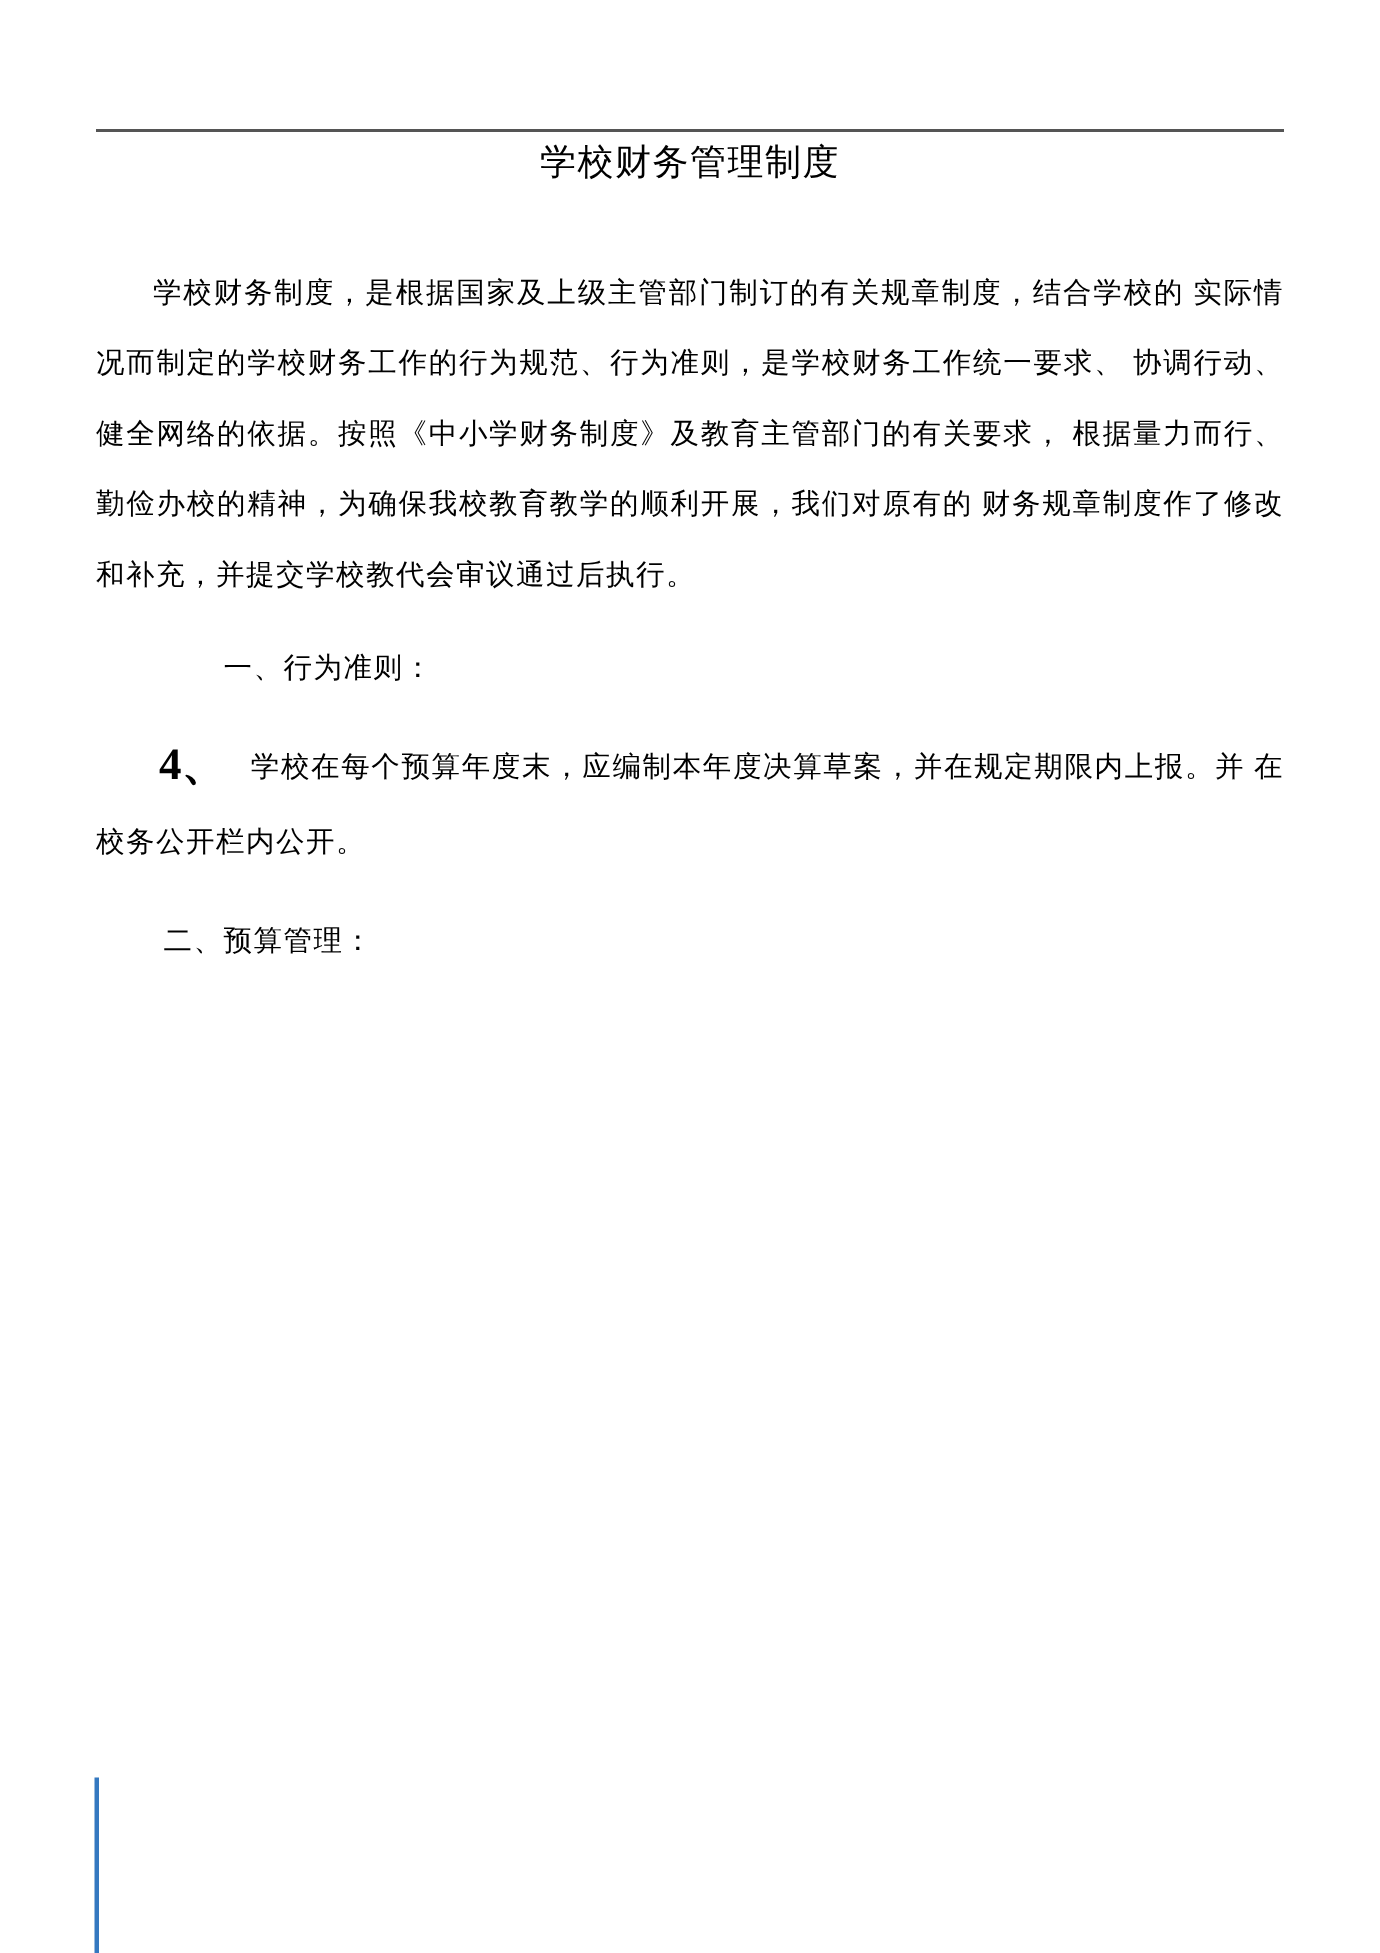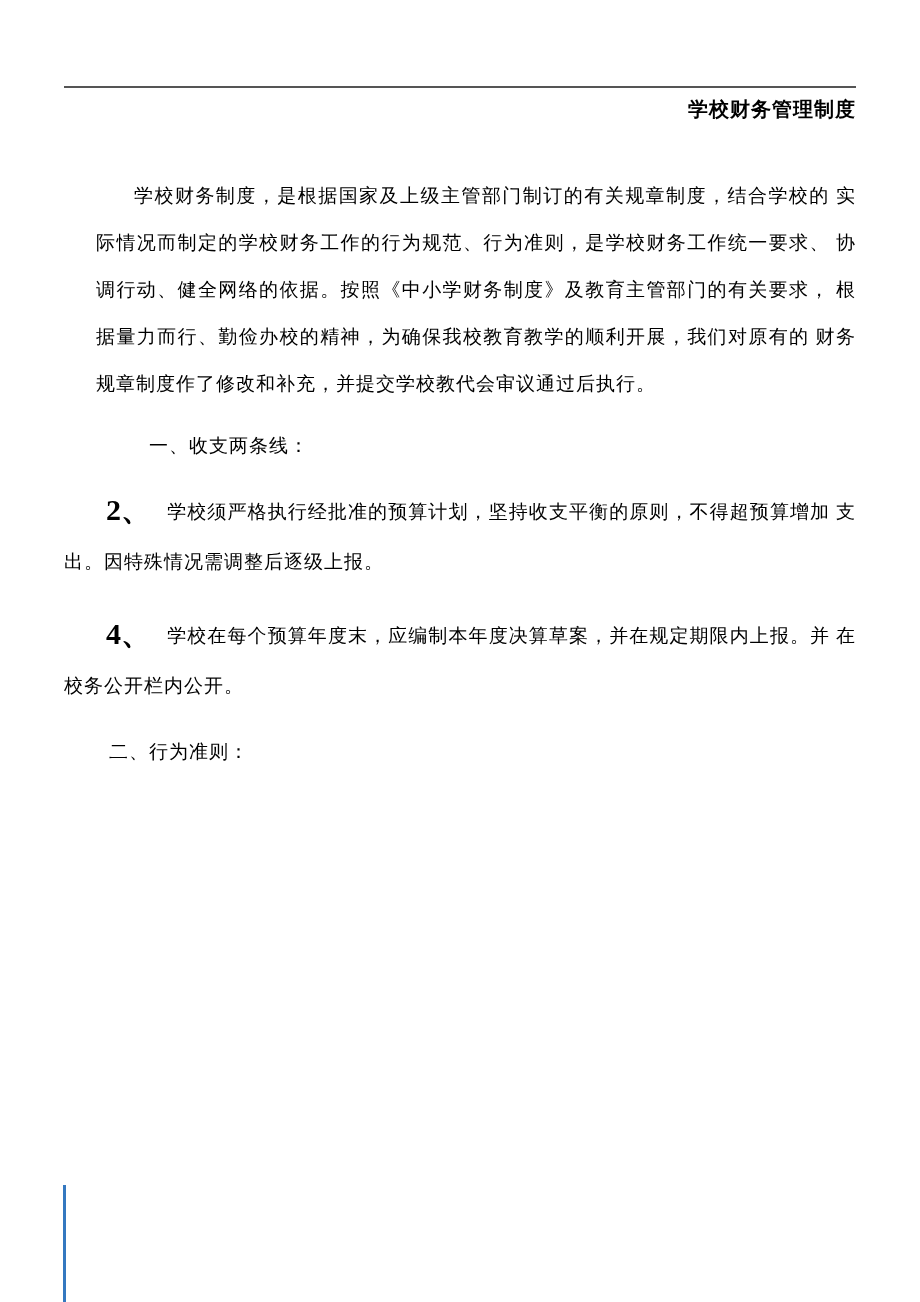--- a/index.html
+++ b/index.html
@@ -21,37 +21,36 @@
     padding: 0 64px;
   }
   .top-rule {
     border: none;
     border-top: 2px solid #555555;
     margin: 86px 0 0 0;
     height: 0;
   }
   .title {
     margin: 4px 0 0 0;
-    text-align: right;
-    font-size: 20px;
-    font-weight: bold;
+    text-align: center;
+    font-size: 24px;
+    font-weight: normal;
     line-height: 34px;
     letter-spacing: 1px;
   }
   p {
     margin: 0;
     font-size: 19px;
     line-height: 47px;
     letter-spacing: 1px;
   }
   .intro {
     margin-top: 46px;
     text-align: justify;
     text-indent: 38px;
-    margin-left: 32px;
   }
   .sec-heading {
     line-height: 34px;
   }
   .sec-heading-1 {
     margin-top: 22px;
     margin-left: 85px;
   }
   .sec-heading-2 {
     margin-top: 24px;
@@ -94,27 +93,26 @@
 
 <div class="page">
   <div class="content">
 
     <hr class="top-rule">
 
     <h1 class="title">学校财务管理制度</h1>
 
     <p class="intro">学校财务制度，是根据国家及上级主管部门制订的有关规章制度，结合学校的 实际情况而制定的学校财务工作的行为规范、行为准则，是学校财务工作统一要求、 协调行动、健全网络的依据。按照《中小学财务制度》及教育主管部门的有关要求， 根据量力而行、勤俭办校的精神，为确保我校教育教学的顺利开展，我们对原有的 财务规章制度作了修改和补充，并提交学校教代会审议通过后执行。</p>
 
-    <p class="sec-heading sec-heading-1">一、收支两条线：</p>
+    <p class="sec-heading sec-heading-1">一、行为准则：</p>
 
 
-    <p class="item item-big"><span class="bignum">2、</span><span>学校须严格执行经批准的预算计划，坚持收支平衡的原则，不得超预算增加 支出。因特殊情况需调整后逐级上报。</span></p>
 
 
     <p class="item item-big"><span class="bignum">4、</span><span>学校在每个预算年度末，应编制本年度决算草案，并在规定期限内上报。并 在校务公开栏内公开。</span></p>
 
-    <p class="sec-heading sec-heading-2">二、行为准则：</p>
+    <p class="sec-heading sec-heading-2">二、预算管理：</p>
 
 
   </div>
 
   <div class="side-bar"></div>
 </div>
 
 </body></html>

